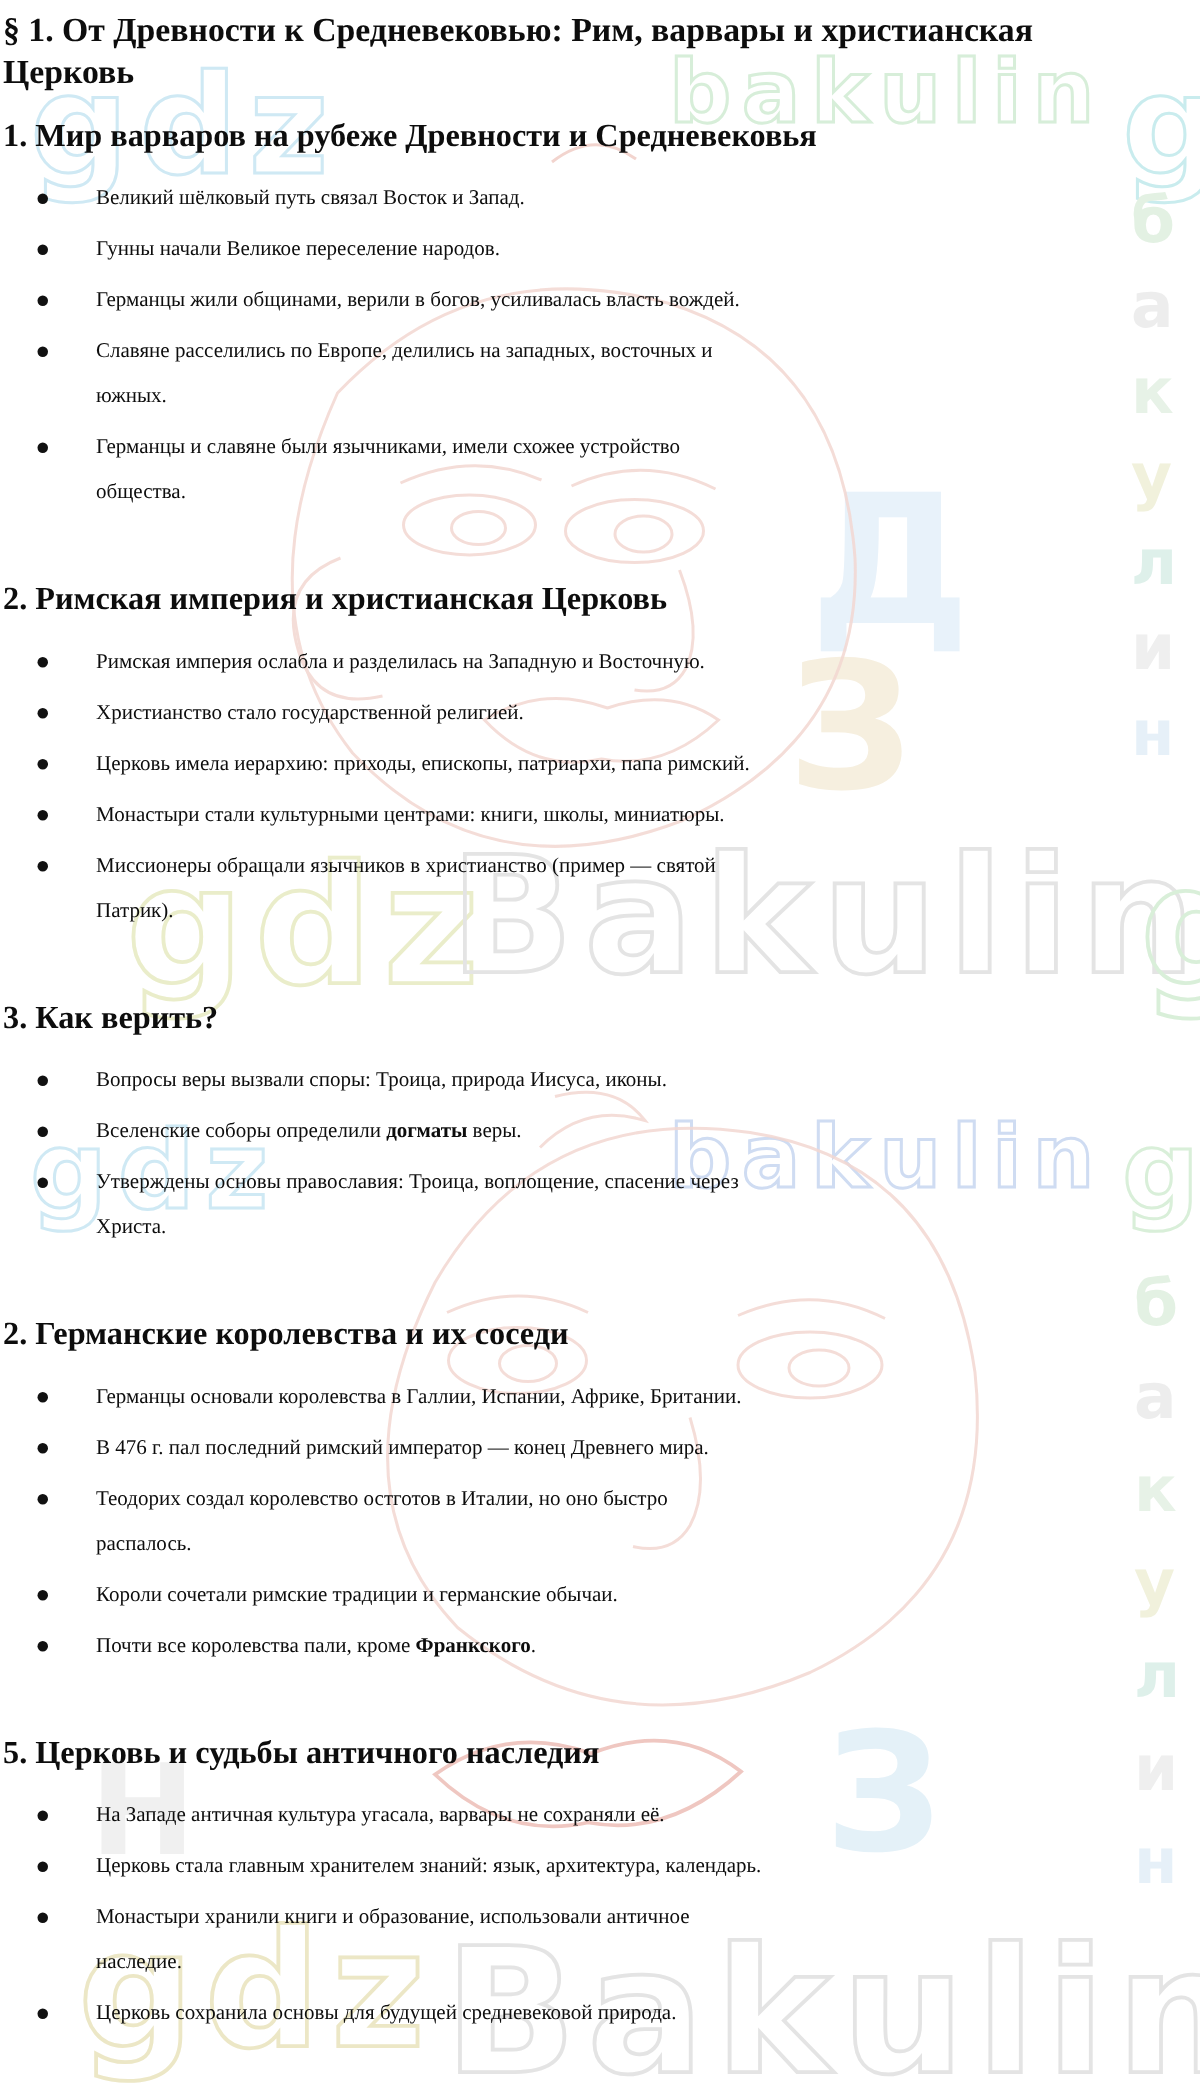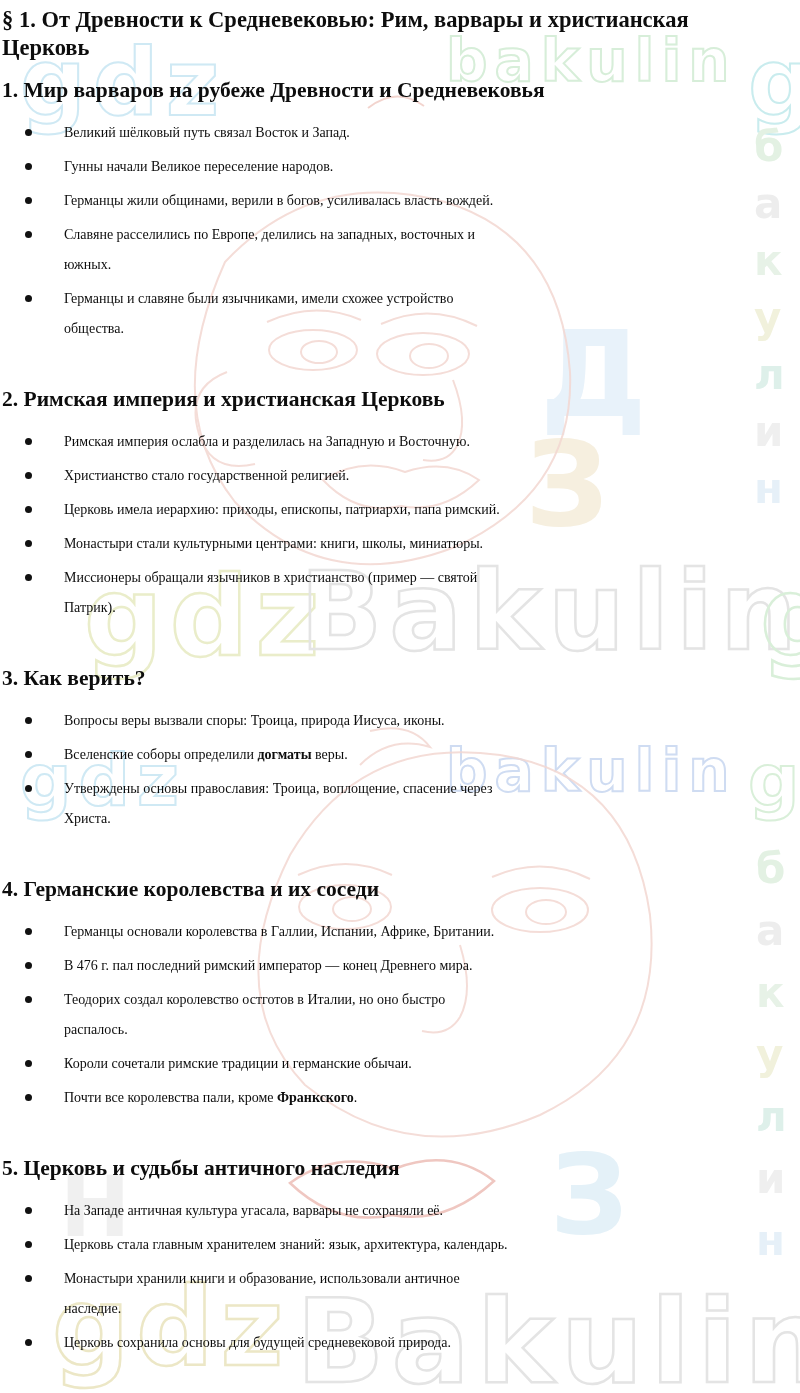--- a/index.html
+++ b/index.html
@@ -129,21 +129,21 @@
         <li class="bullet-item"><span class="dot"></span><span>Миссионеры обращали язычников в христианство (пример — святой
 Патрик).</span></li>
       </ul>
       <h2 class="section-heading">3. Как верить?</h2>
       <ul class="bullet-list">
         <li class="bullet-item"><span class="dot"></span><span>Вопросы веры вызвали споры: Троица, природа Иисуса, иконы.</span></li>
         <li class="bullet-item"><span class="dot"></span><span>Вселенские соборы определили </span><b>догматы</b><span> веры.</span></li>
         <li class="bullet-item"><span class="dot"></span><span>Утверждены основы православия: Троица, воплощение, спасение через
 Христа.</span></li>
       </ul>
-      <h2 class="section-heading">4. Германские королевства и их соседи</h2>
+      <h2 class="section-heading">2. Германские королевства и их соседи</h2>
       <ul class="bullet-list">
         <li class="bullet-item"><span class="dot"></span><span>Германцы основали королевства в Галлии, Испании, Африке, Британии.</span></li>
         <li class="bullet-item"><span class="dot"></span><span>В 476 г. пал последний римский император — конец Древнего мира.</span></li>
         <li class="bullet-item"><span class="dot"></span><span>Теодорих создал королевство остготов в Италии, но оно быстро
 распалось.</span></li>
         <li class="bullet-item"><span class="dot"></span><span>Короли сочетали римские традиции и германские обычаи.</span></li>
         <li class="bullet-item"><span class="dot"></span><span>Почти все королевства пали, кроме </span><b>Франкского</b><span>.</span></li>
       </ul>
       <h2 class="section-heading">5. Церковь и судьбы античного наследия</h2>
       <ul class="bullet-list">

